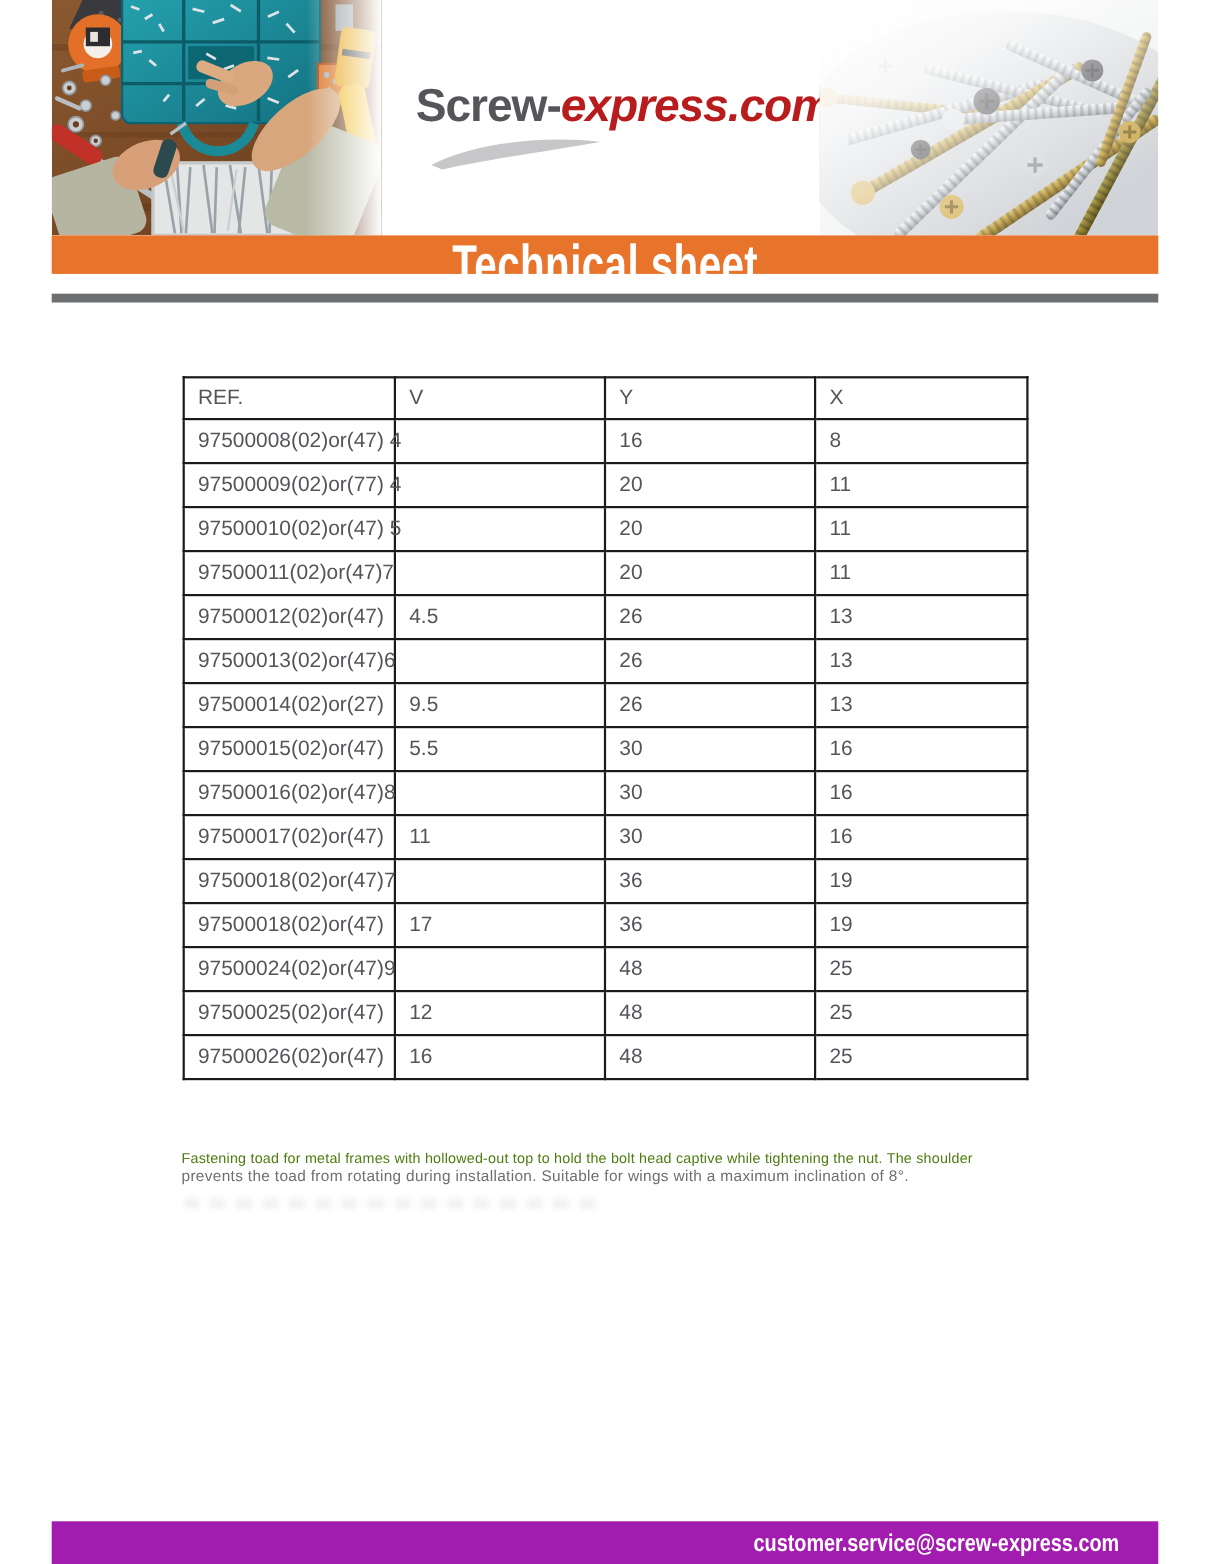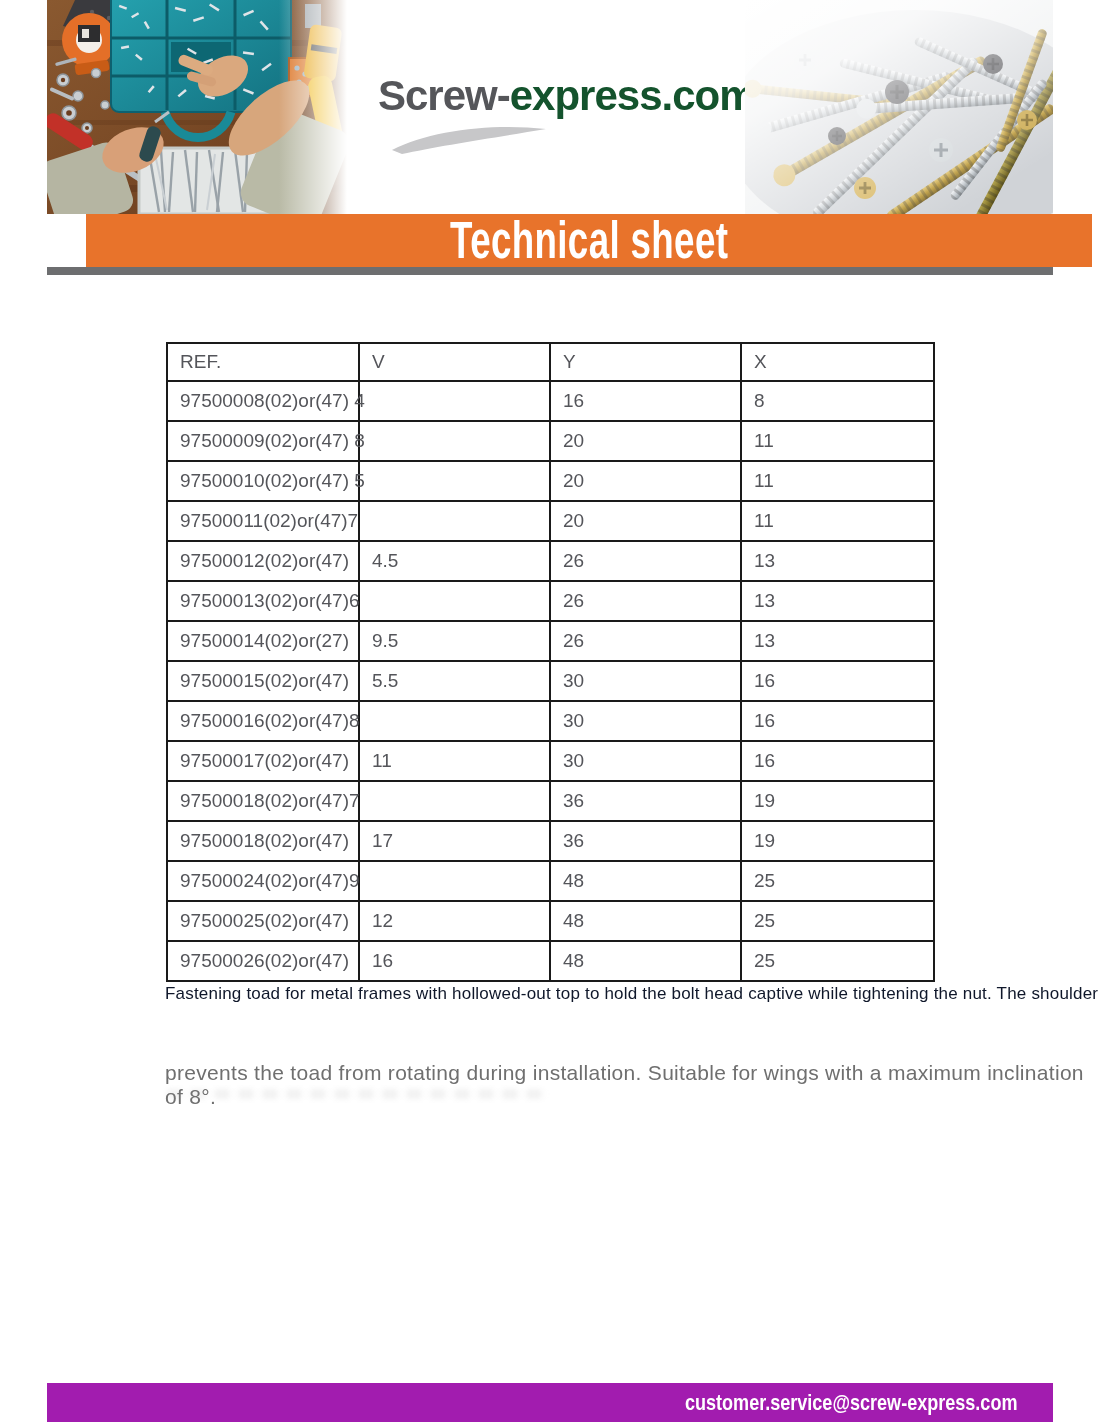--- a/index.html
+++ b/index.html
@@ -10,26 +10,26 @@
   
   .photo{position:absolute;top:0;height:214px;overflow:hidden;}
   .photo-left{left:47px;width:300px;}
   .photo-right{left:745px;width:308px;}
   .photo svg{display:block;width:100%;height:100%;}
   .logo{
     position:absolute;left:378px;top:72px;white-space:nowrap;
     font-size:42px;font-weight:bold;letter-spacing:-1px;
   }
   .logo .p1{color:#55565a;}
-  .logo .p2{color:#14532d;}
+  .logo .p2{color:#b91c1c;font-style:italic;}
   .swoosh{position:absolute;left:386px;top:120px;width:166px;height:36px;}
   
   .banner{
-    position:absolute;left:47px;top:214px;width:1006px;height:53px;
-    background:#e8732b;text-align:center;overflow:visible;margin-left:39px;
+    position:absolute;left:47px;top:214px;width:1006px;height:35px;
+    background:#e8732b;text-align:center;overflow:visible;
   }
   .banner-title{
     display:inline-block;color:#ffffff;font-weight:bold;font-size:51px;
     line-height:53px;transform:scaleX(0.72);transform-origin:center;
     white-space:nowrap;letter-spacing:0.5px;
   }
   .banner-shadow{
     position:absolute;left:47px;top:267px;width:1006px;height:8px;background:#6d6e70;
   }
   
@@ -38,22 +38,22 @@
     border-collapse:collapse;table-layout:fixed;
     font-size:19px;color:#54555a;
   }
   .sheet-table th,.sheet-table td{
     border:2px solid #1a1a1a;height:38px;padding:0 0 0 12px;
     text-align:left;font-weight:normal;vertical-align:middle;
     white-space:nowrap;overflow:visible;
   }
   .sheet-table th{height:36px;margin-left:31px;}
   
-  .desc1{position:absolute;left:165px;top:984px;font-size:17px;color:#0f172a;letter-spacing:0.2px;}
-  .desc2{position:absolute;left:165px;top:1061px;font-size:21px;color:#6f6f6f;letter-spacing:0.3px;}
+  .desc1{position:absolute;left:165px;top:1045px;font-size:13px;color:#4d7c0f;letter-spacing:0.2px;}
+  .desc2{position:absolute;left:165px;top:1061px;font-size:14px;color:#6f6f6f;letter-spacing:0.3px;}
   .ghost{
     position:absolute;left:167px;top:1089px;width:380px;height:10px;border-radius:4px;
     background:repeating-linear-gradient(90deg, rgba(130,130,130,0.25) 0 14px, rgba(200,200,200,0.08) 14px 24px);
     filter:blur(2.5px);opacity:0.4;
   }
   
   .footer-bar{
     position:absolute;left:47px;top:1383px;width:1006px;height:39px;background:#a21caf;
     text-align:right;
   }
@@ -322,21 +322,21 @@
     </tr>
   </thead>
   <tbody>
       <tr>
         <td>97500008(02)or(47) 4</td>
         <td></td>
         <td>16</td>
         <td>8</td>
       </tr>
       <tr>
-        <td>97500009(02)or(47) 8</td>
+        <td>97500009(02)or(77) 4</td>
         <td></td>
         <td>20</td>
         <td>11</td>
       </tr>
       <tr>
         <td>97500010(02)or(47) 5</td>
         <td></td>
         <td>20</td>
         <td>11</td>
       </tr>

